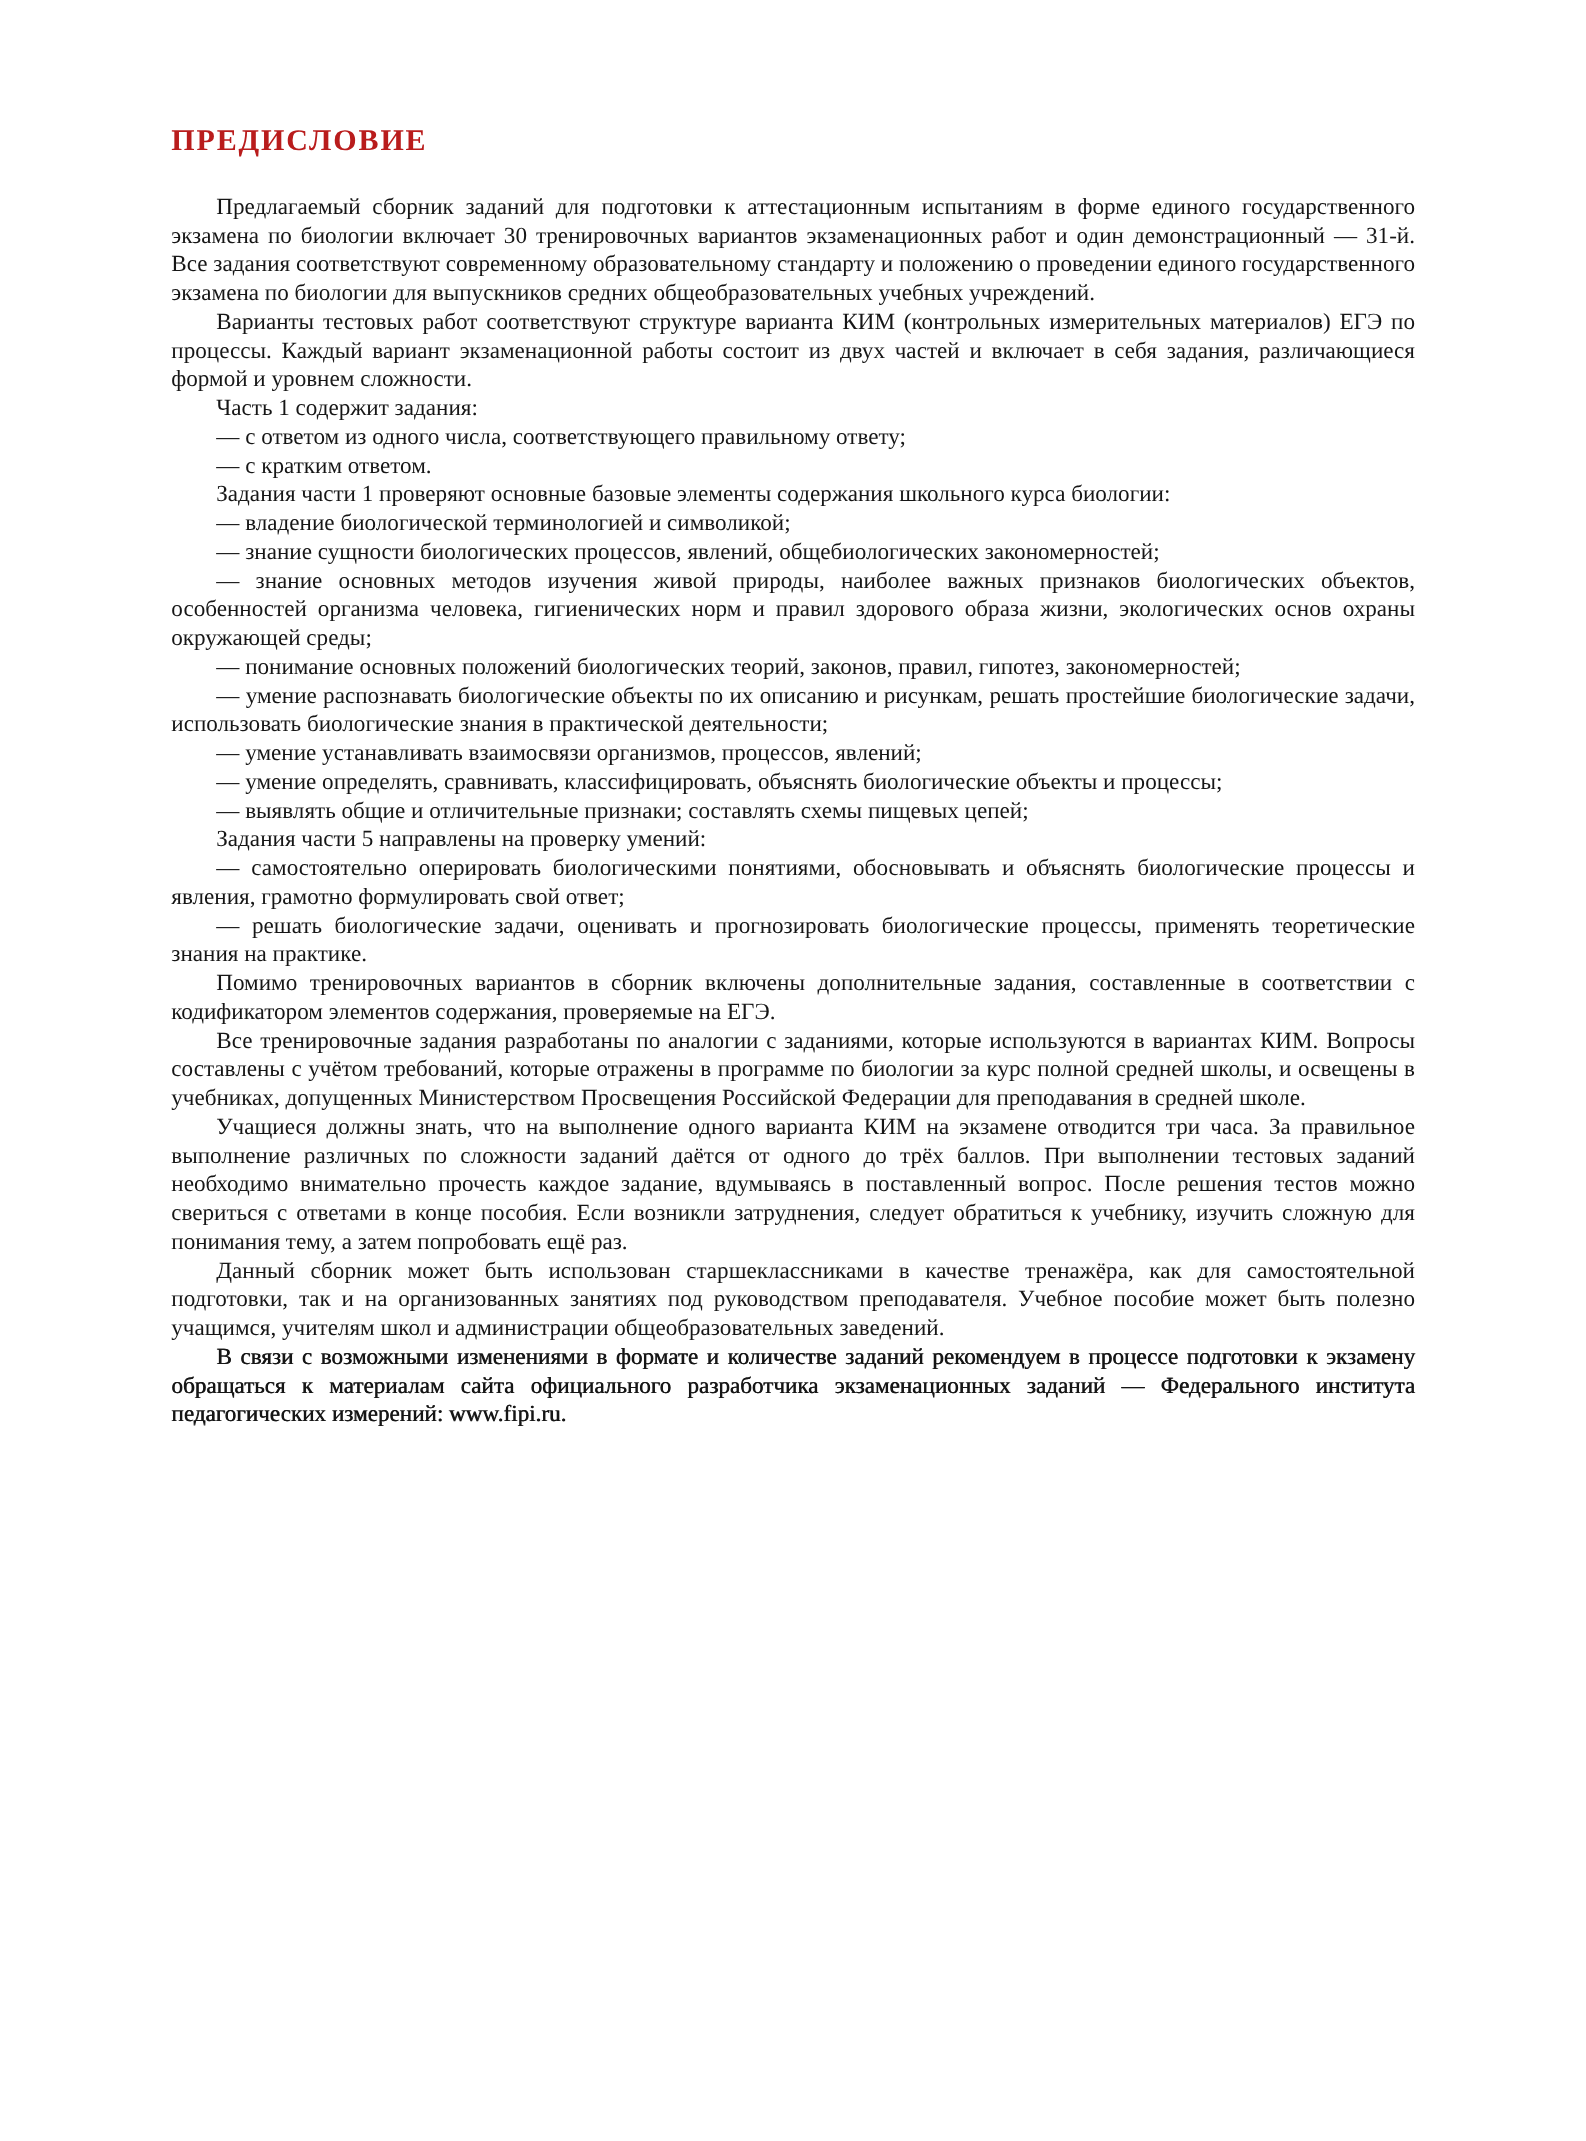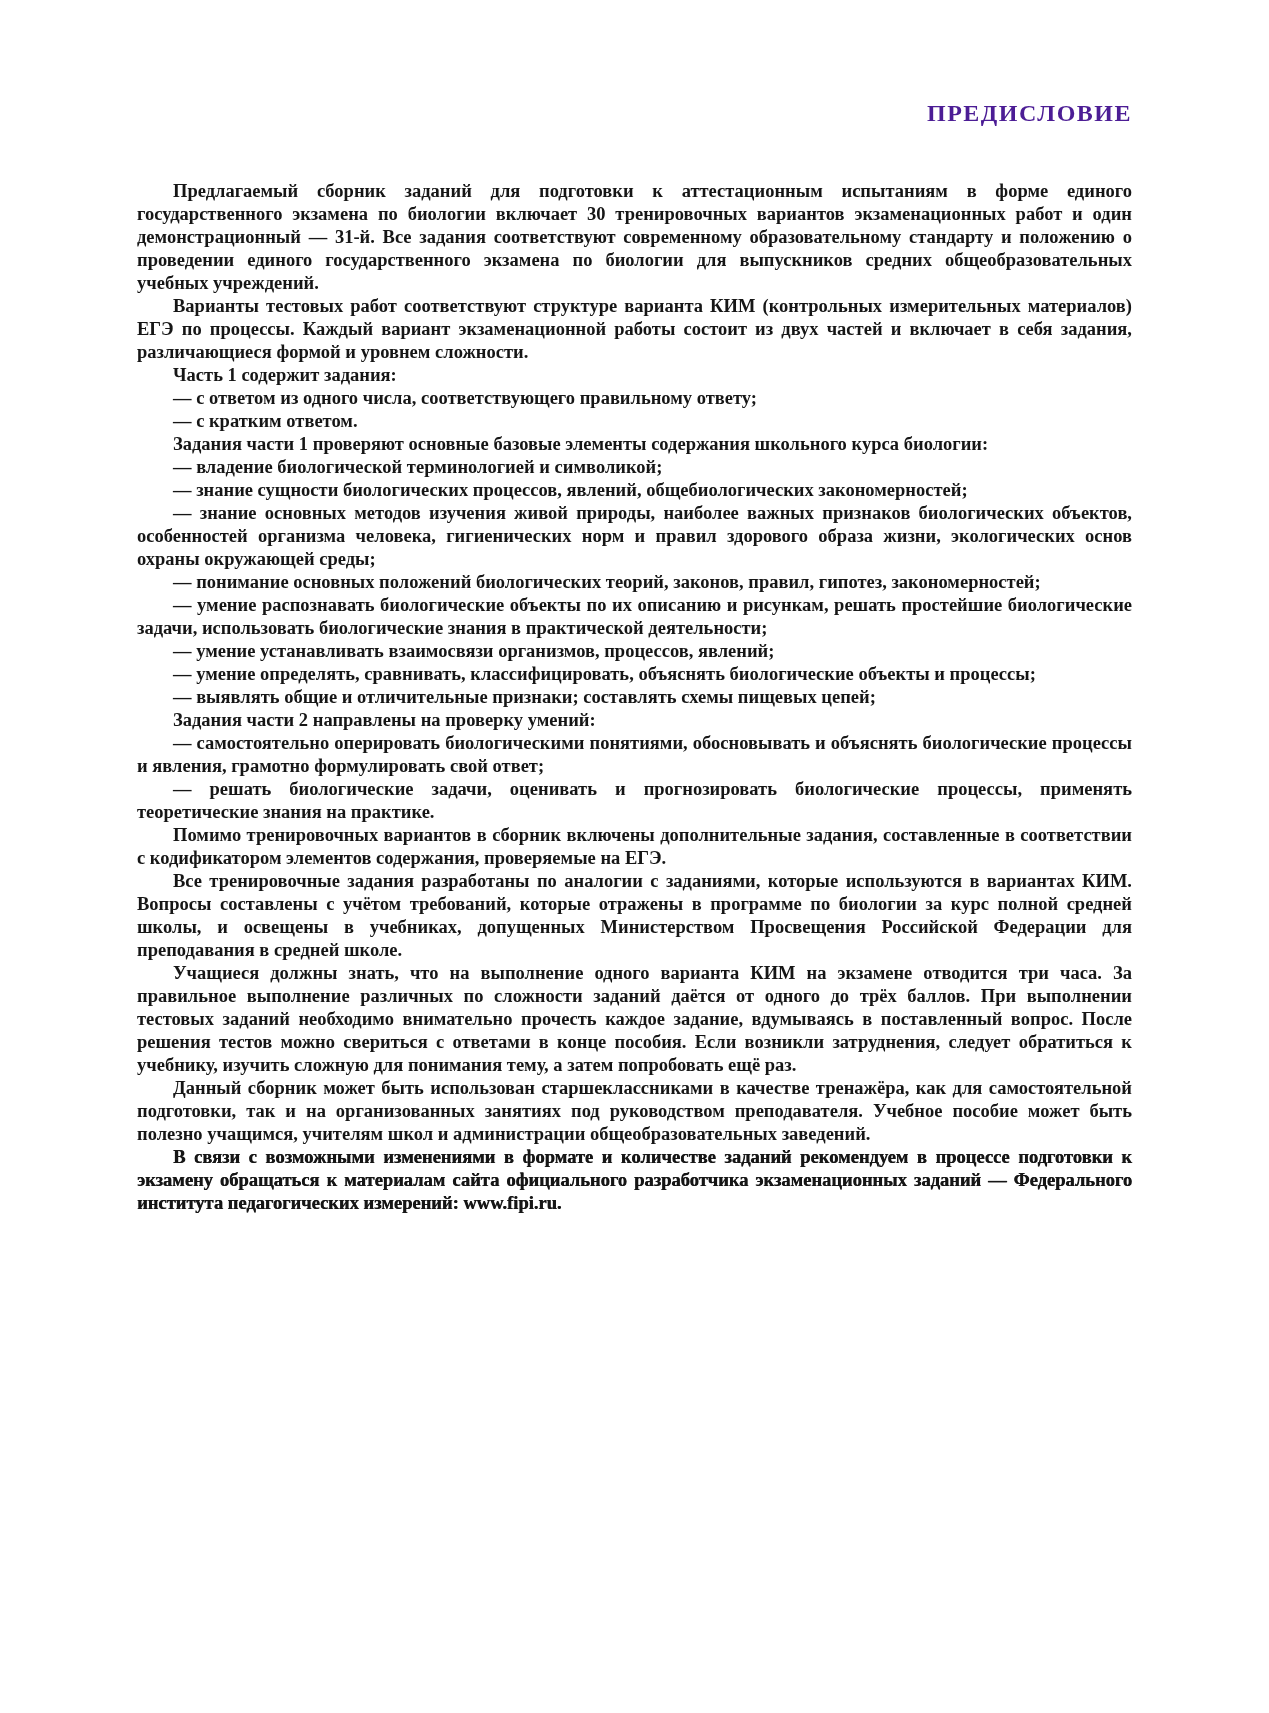--- a/index.html
+++ b/index.html
@@ -14,27 +14,27 @@
     background: #ffffff;
     box-sizing: border-box;
     padding: 100px 137px 60px 137px;
     color: #141414;
   }
   .title {
     font-family: "Liberation Serif", "DejaVu Serif", serif;
     font-weight: bold;
     font-size: 24px;
     letter-spacing: 1.5px;
-    text-align: right;
-    margin: 0 0 53px 0;
-    color: #4c1d95;
+    text-align: left;
+    margin: 0 0 28px 0;
+    color: #b91c1c;
   }
   .text-block {
     font-family: "Liberation Serif", "DejaVu Serif", serif;
-    font-weight: bold;
+    font-weight: normal;
     font-size: 18.5px;
     line-height: 23px;
     text-align: justify;
     color: #161616;
   }
   .text-block p {
     margin: 0;
     text-indent: 36px;
   }
   .text-block p.strong {
@@ -55,21 +55,21 @@
       <p>— с кратким ответом.</p>
       <p>Задания части 1 проверяют основные базовые элементы содержания школьного курса биологии:</p>
       <p>— владение биологической терминологией и символикой;</p>
       <p>— знание сущности биологических процессов, явлений, общебиологических закономерностей;</p>
       <p>— знание основных методов изучения живой природы, наиболее важных признаков биологических объектов, особенностей организма человека, гигиенических норм и правил здорового образа жизни, экологических основ охраны окружающей среды;</p>
       <p>— понимание основных положений биологических теорий, законов, правил, гипотез, закономерностей;</p>
       <p>— умение распознавать биологические объекты по их описанию и рисункам, решать простейшие биологические задачи, использовать биологические знания в практической деятельности;</p>
       <p>— умение устанавливать взаимосвязи организмов, процессов, явлений;</p>
       <p>— умение определять, сравнивать, классифицировать, объяснять биологические объекты и процессы;</p>
       <p>— выявлять общие и отличительные признаки; составлять схемы пищевых цепей;</p>
-      <p>Задания части 2 направлены на проверку умений:</p>
+      <p>Задания части 5 направлены на проверку умений:</p>
       <p>— самостоятельно оперировать биологическими понятиями, обосновывать и объяснять биологические процессы и явления, грамотно формулировать свой ответ;</p>
       <p>— решать биологические задачи, оценивать и прогнозировать биологические процессы, применять теоретические знания на практике.</p>
       <p>Помимо тренировочных вариантов в сборник включены дополнительные задания, составленные в соответствии с кодификатором элементов содержания, проверяемые на ЕГЭ.</p>
       <p>Все тренировочные задания разработаны по аналогии с заданиями, которые используются в вариантах КИМ. Вопросы составлены с учётом требований, которые отражены в программе по биологии за курс полной средней школы, и освещены в учебниках, допущенных Министерством Просвещения Российской Федерации для преподавания в средней школе.</p>
       <p>Учащиеся должны знать, что на выполнение одного варианта КИМ на экзамене отводится три часа. За правильное выполнение различных по сложности заданий даётся от одного до трёх баллов. При выполнении тестовых заданий необходимо внимательно прочесть каждое задание, вдумываясь в поставленный вопрос. После решения тестов можно свериться с ответами в конце пособия. Если возникли затруднения, следует обратиться к учебнику, изучить сложную для понимания тему, а затем попробовать ещё раз.</p>
       <p>Данный сборник может быть использован старшеклассниками в качестве тренажёра, как для самостоятельной подготовки, так и на организованных занятиях под руководством преподавателя. Учебное пособие может быть полезно учащимся, учителям школ и администрации общеобразовательных заведений.</p>
       <p class="strong">В связи с возможными изменениями в формате и количестве заданий рекомендуем в процессе подготовки к экзамену обращаться к материалам сайта официального разработчика экзаменационных заданий — Федерального института педагогических измерений: www.fipi.ru.</p>
     </div>
 </div>
 

